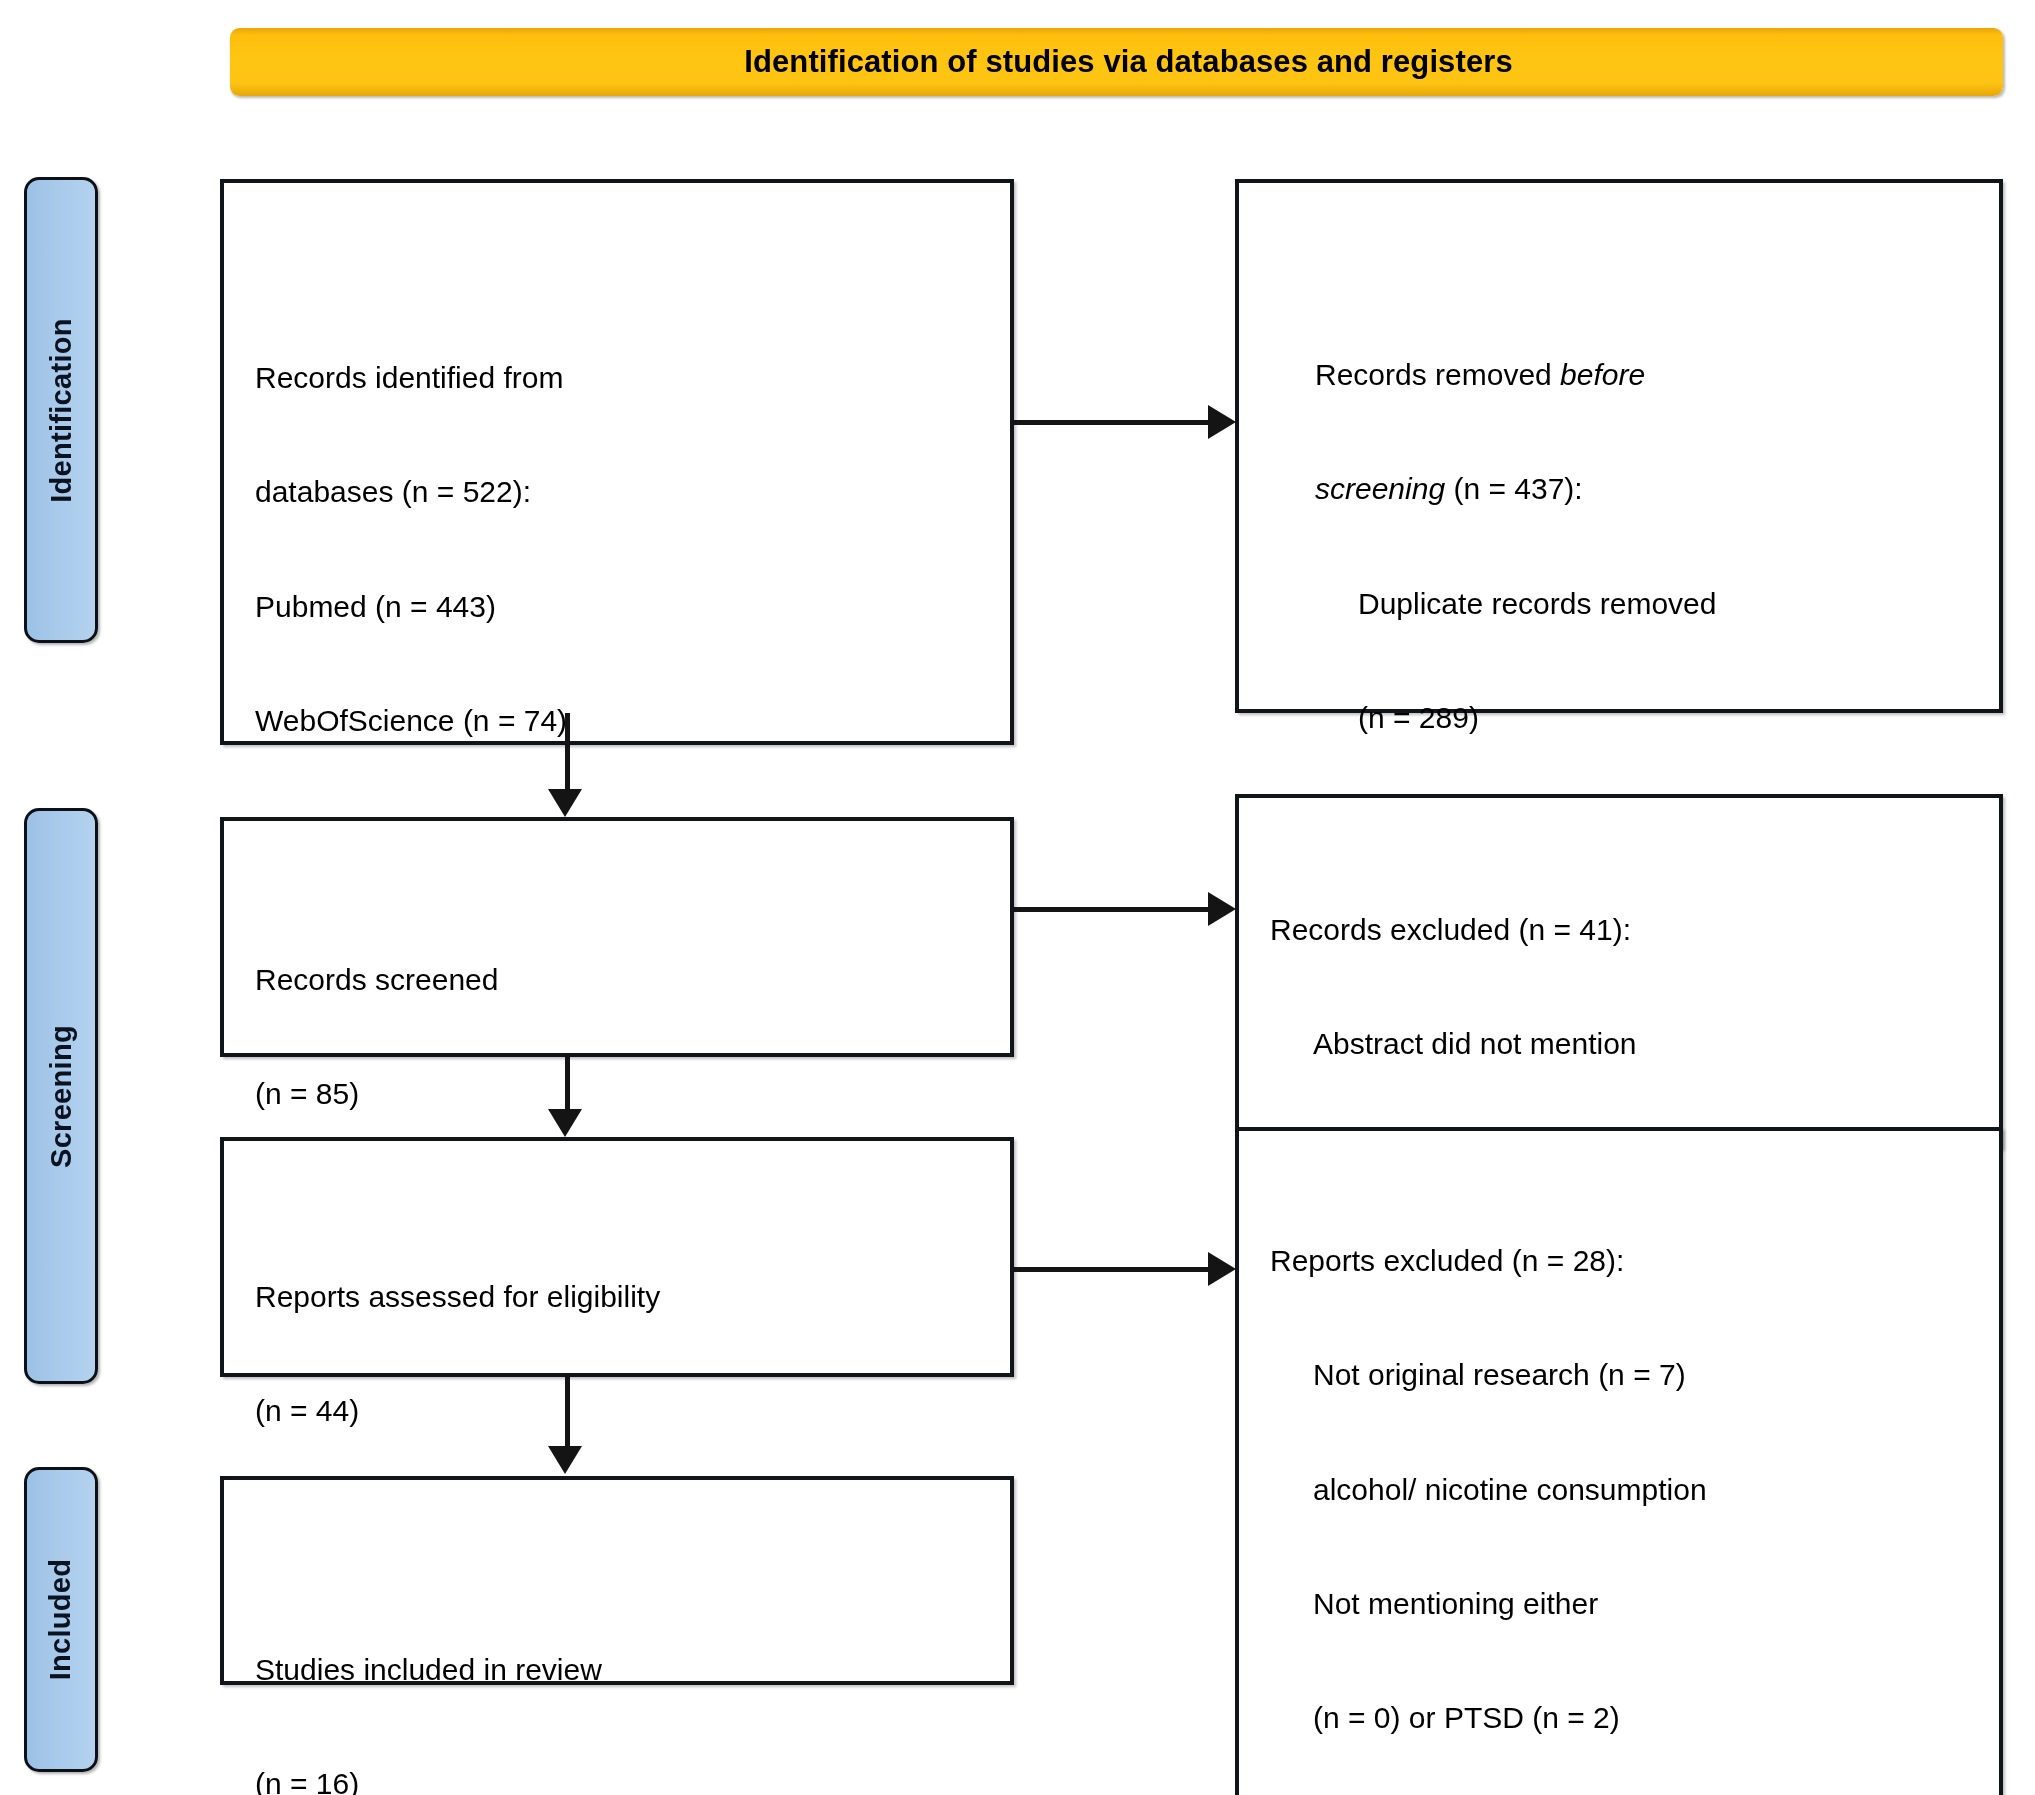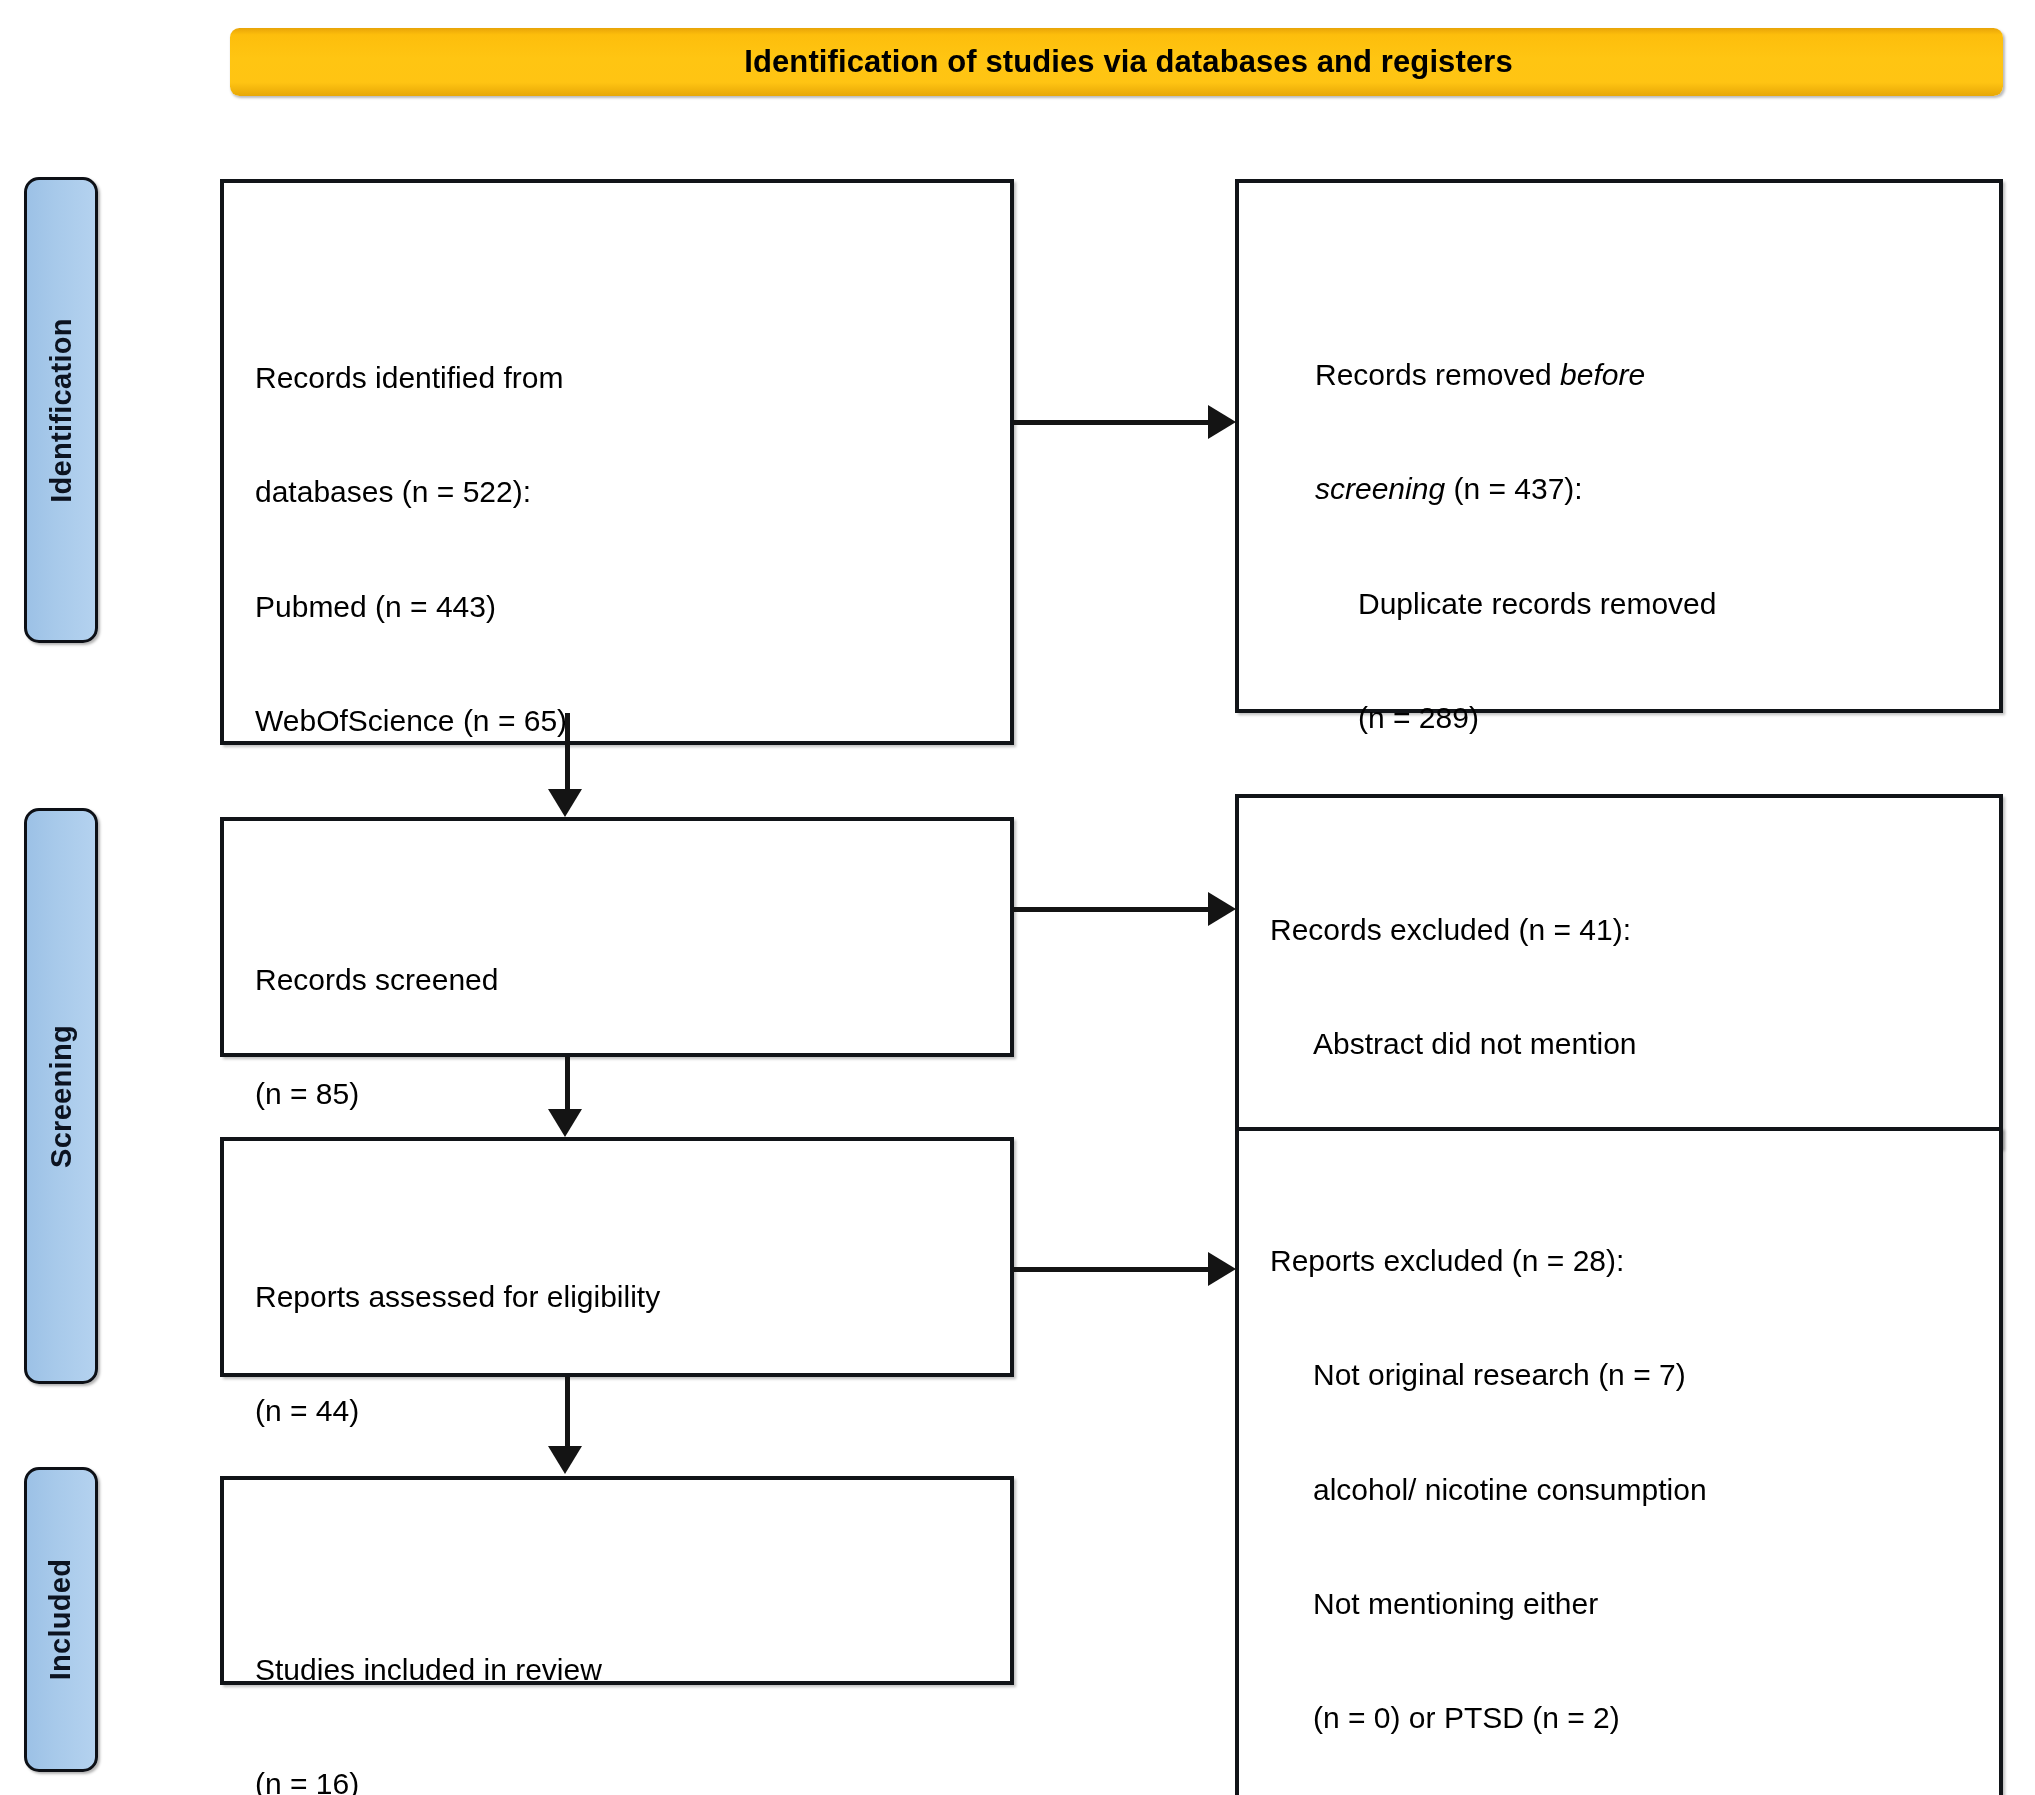--- a/index.html
+++ b/index.html
@@ -171,21 +171,21 @@
   </div>
   <div class="stage" id="stage-included">
     <div class="stage-label">Included</div>
   </div>
 
   <div class="box" id="box-identified">
     <div class="box-text">
       <span class="line">Records identified from</span>
       <span class="line">databases (n = 522):</span>
       <span class="line">Pubmed (n = 443)</span>
-      <span class="line">WebOfScience (n = 65)</span>
+      <span class="line">WebOfScience (n = 74)</span>
       <span class="line">PsycInfo (n = 5)</span>
     </div>
   </div>
 
   <div class="box" id="box-removed">
     <div class="box-text">
       <span class="line"><span>Records removed </span><span class="ital">before</span></span>
       <span class="line"><span class="ital">screening</span><span> (n = 437):</span></span>
       <span class="line sub">Duplicate records removed</span>
       <span class="line sub">(n = 289)</span>

